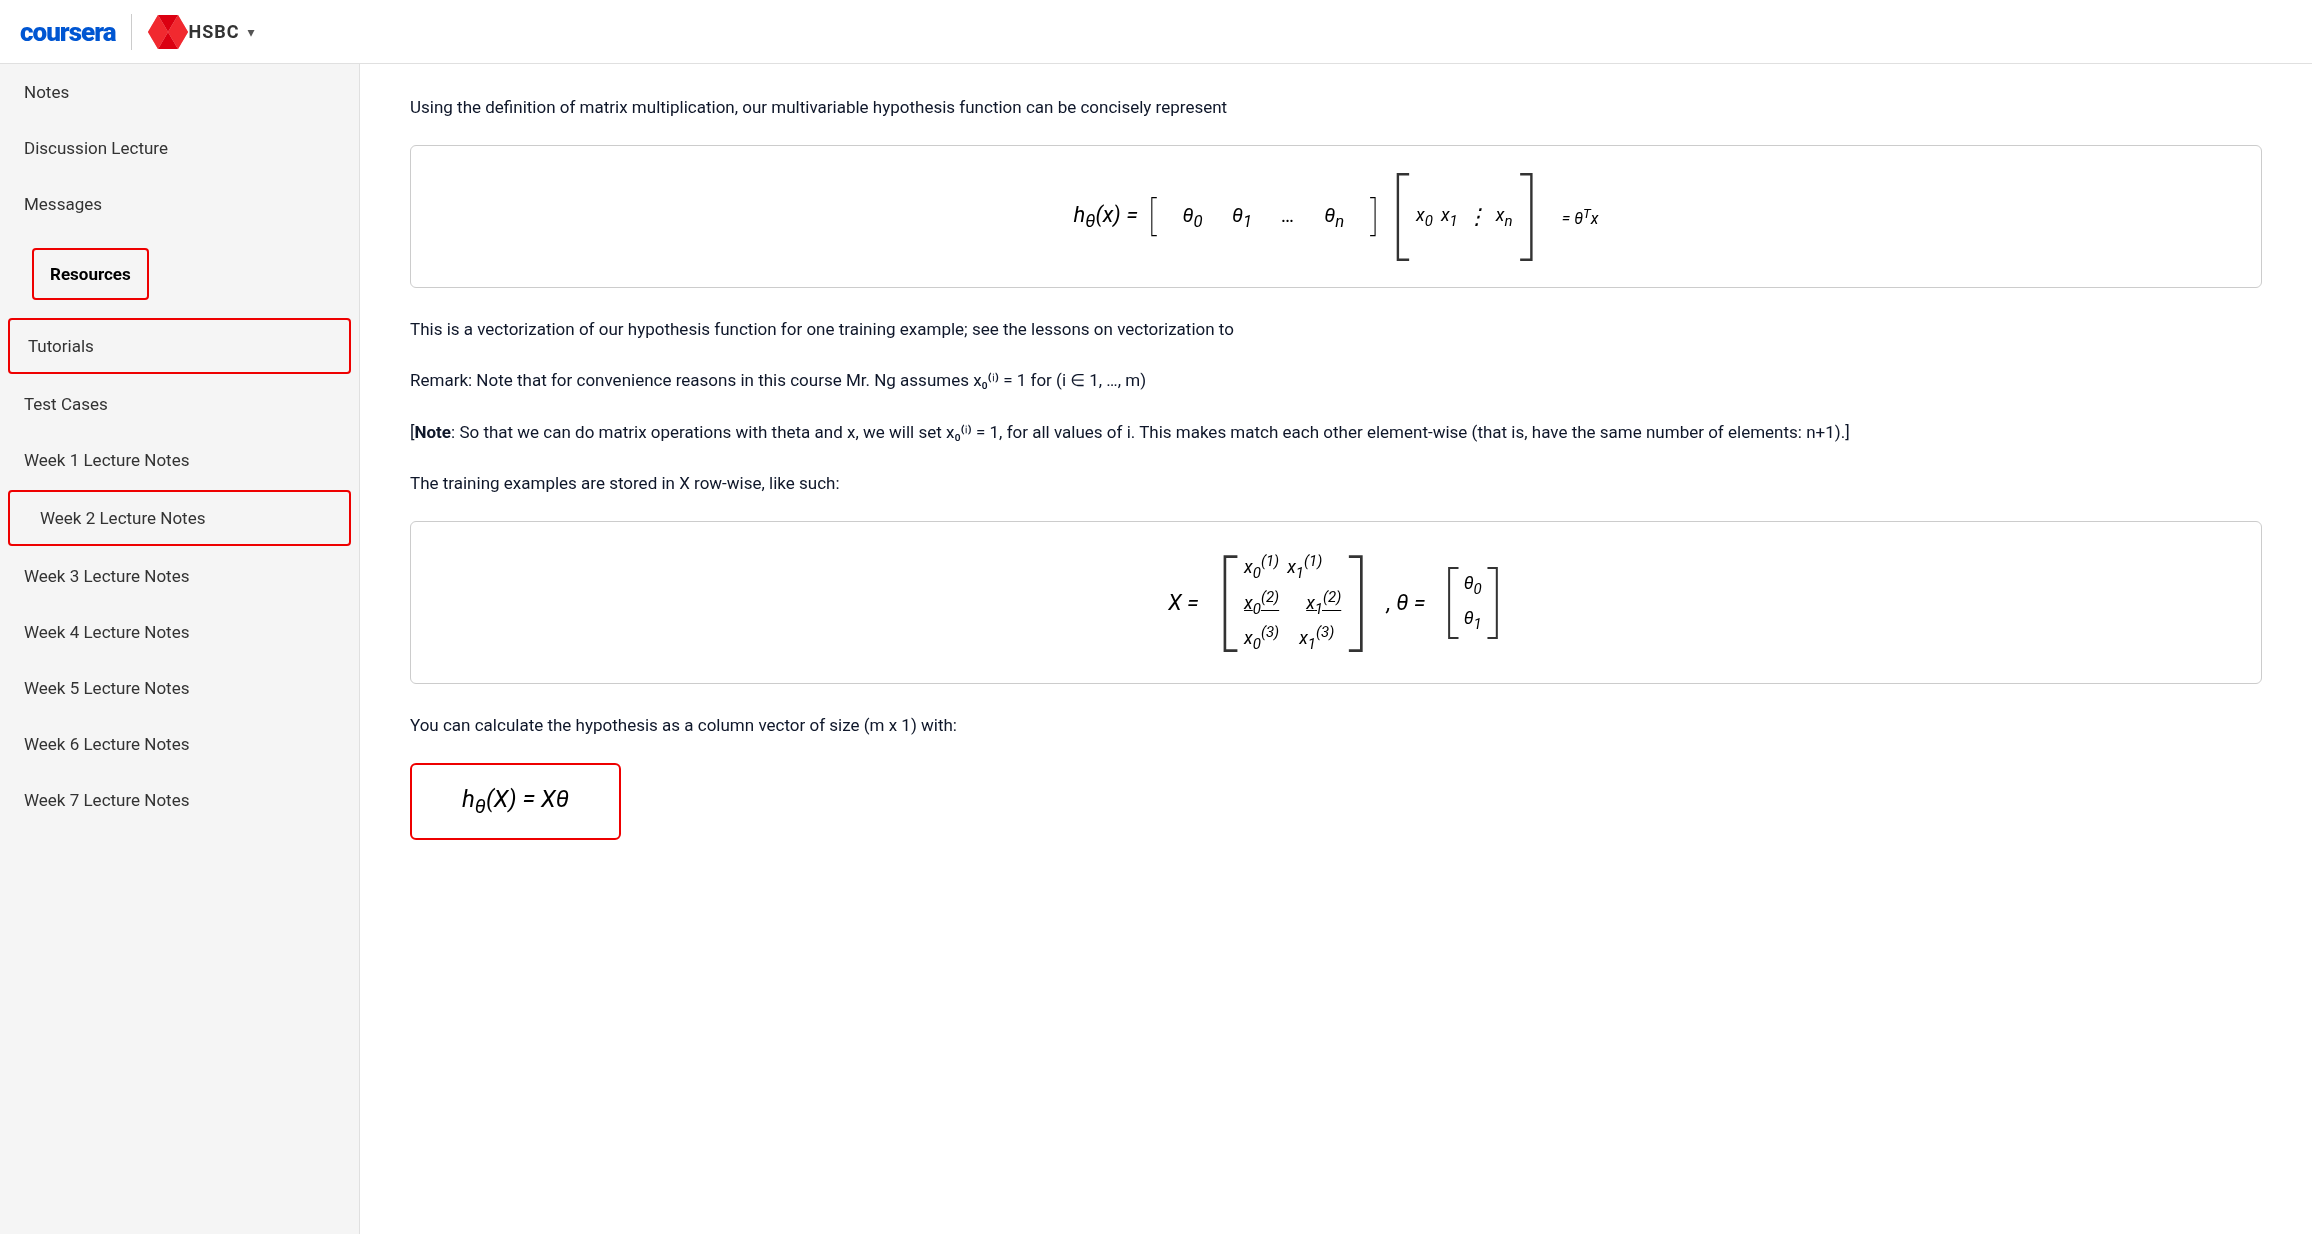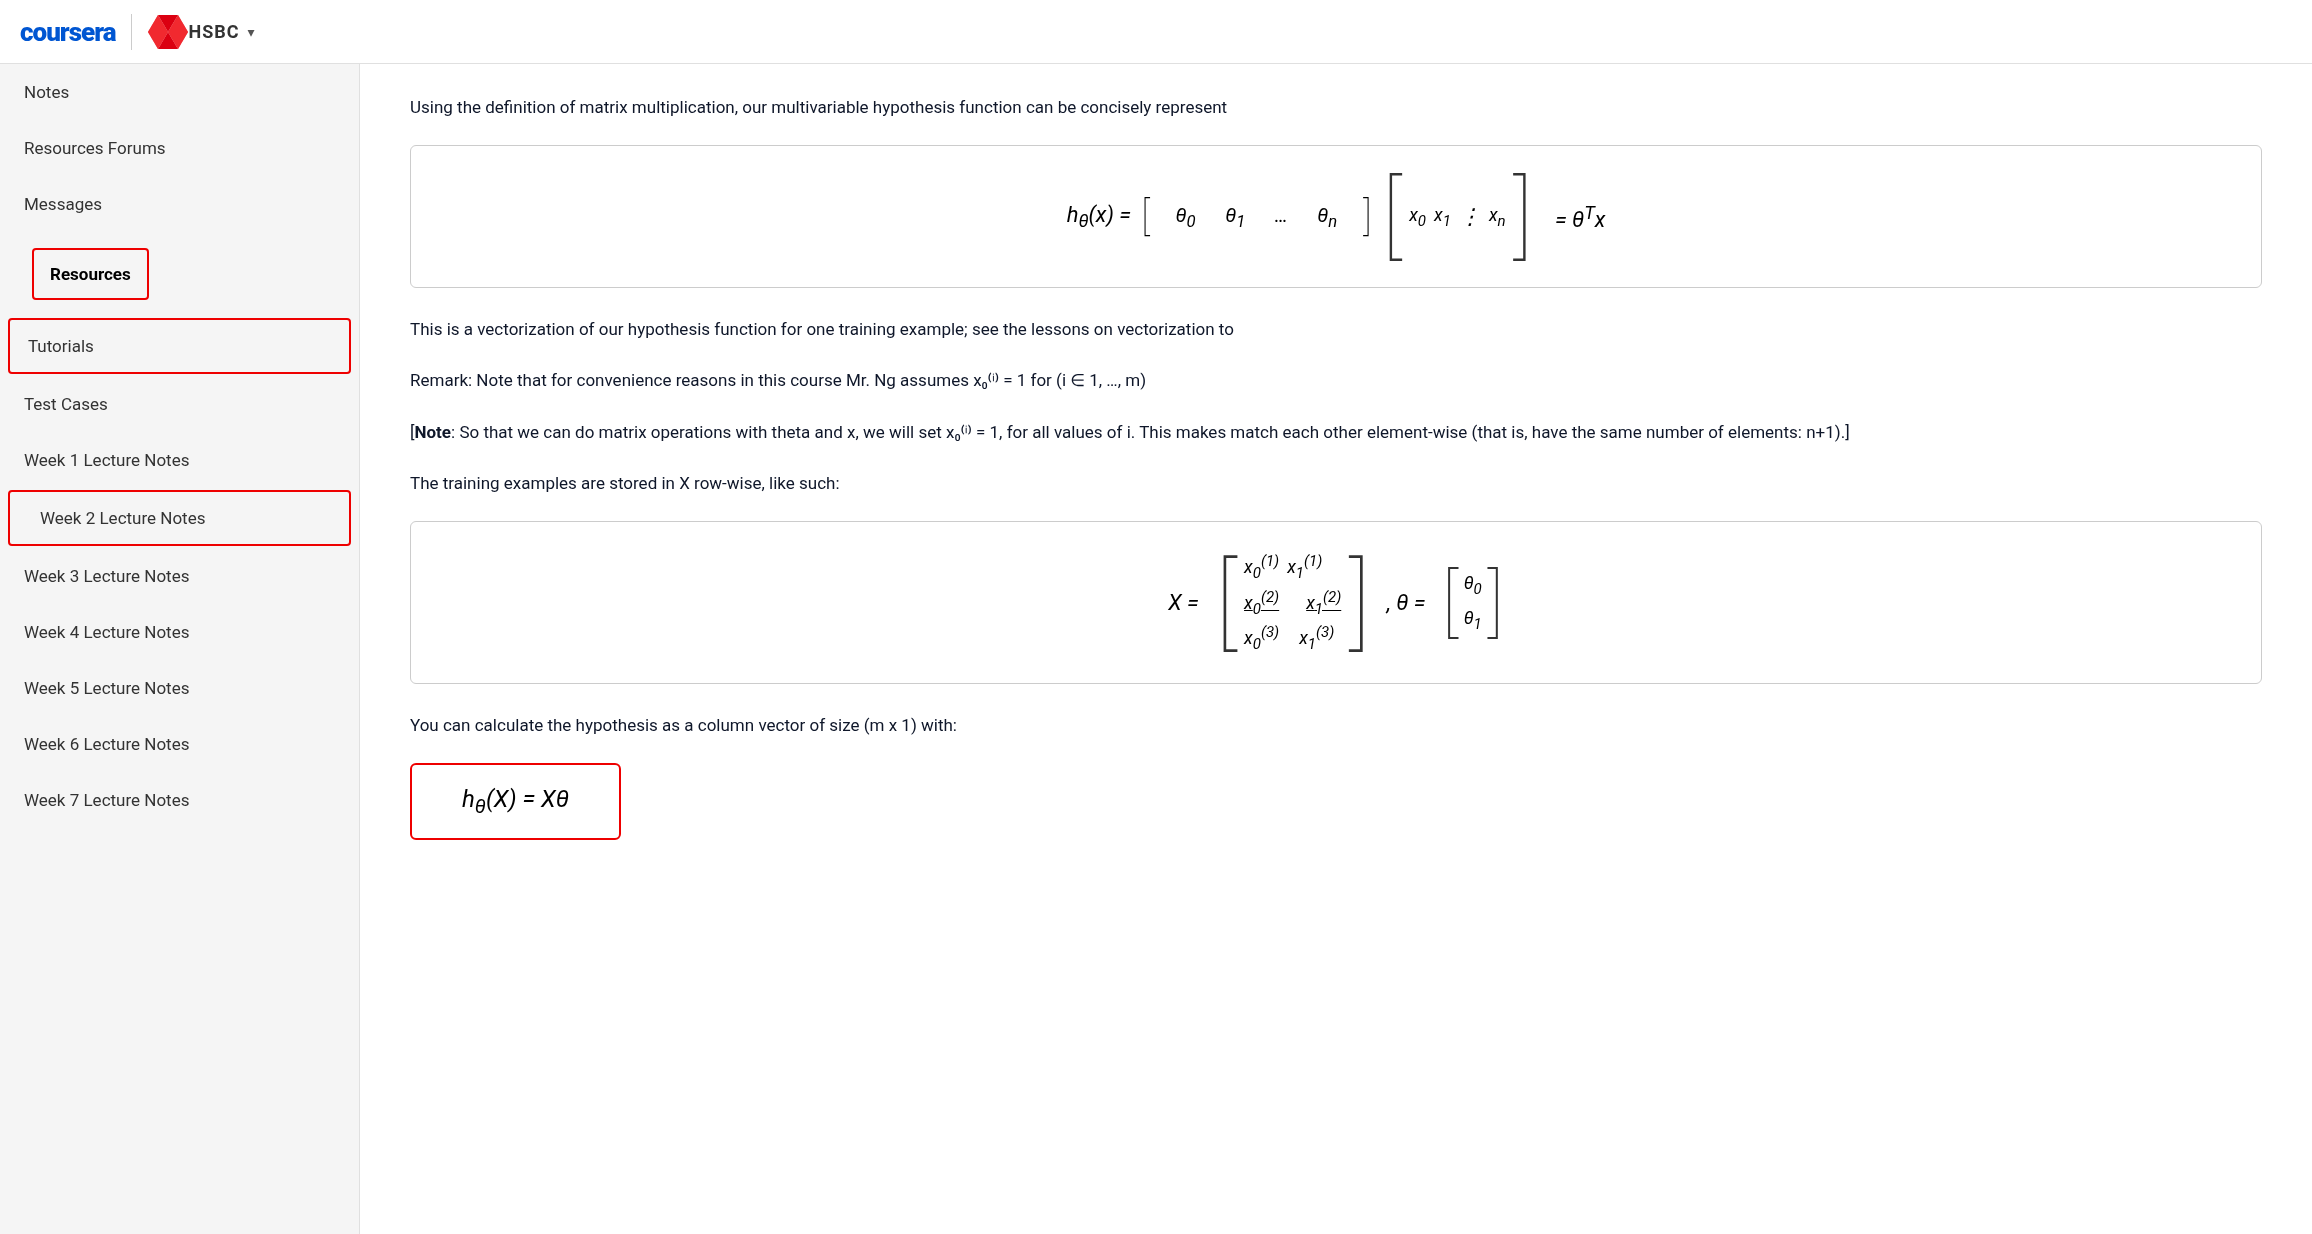--- a/index.html
+++ b/index.html
@@ -98,21 +98,21 @@
 
 <div class="main-layout">
 
   <nav class="sidebar">
 
     <div class="sidebar-item">
       <span>Notes</span>
     </div>
 
     <div class="sidebar-item">
-      <span>Resources Forums</span>
+      <span>Discussion Lecture</span>
     </div>
 
     <div class="sidebar-item">
       <span>Messages</span>
     </div>
 
     <div class="resources-row">
       <span class="resources-outlined">Resources</span>
     </div>
 
@@ -171,21 +171,21 @@
           <span style="font-size:90px; font-weight:100; line-height:0.9; color:#333;">[</span>
           <div class="matrix-col">
             <span class="matrix-entry">x<sub>0</sub></span>
             <span class="matrix-entry">x<sub>1</sub></span>
             <span class="matrix-entry" style="font-size:22px;">⋮</span>
             <span class="matrix-entry">x<sub>n</sub></span>
           </div>
           <span style="font-size:90px; font-weight:100; line-height:0.9; color:#333;">]</span>
         </div>
 
-        <span style="font-style:italic; font-size:22px; margin-left:12px;">= θ<sup>T</sup>x</span>
+        <span style="font-style:italic; font-size:16px; margin-left:12px;">= θ<sup>T</sup>x</span>
       </div>
     </div>
 
     
     <p class="content-text">This is a vectorization of our hypothesis function for one training example; see the lessons on vectorization to</p>
 
     
     <p class="content-text">Remark: Note that for convenience reasons in this course Mr. Ng assumes x₀⁽ⁱ⁾ = 1 for (i ∈ 1, …, m)</p>
 
     

